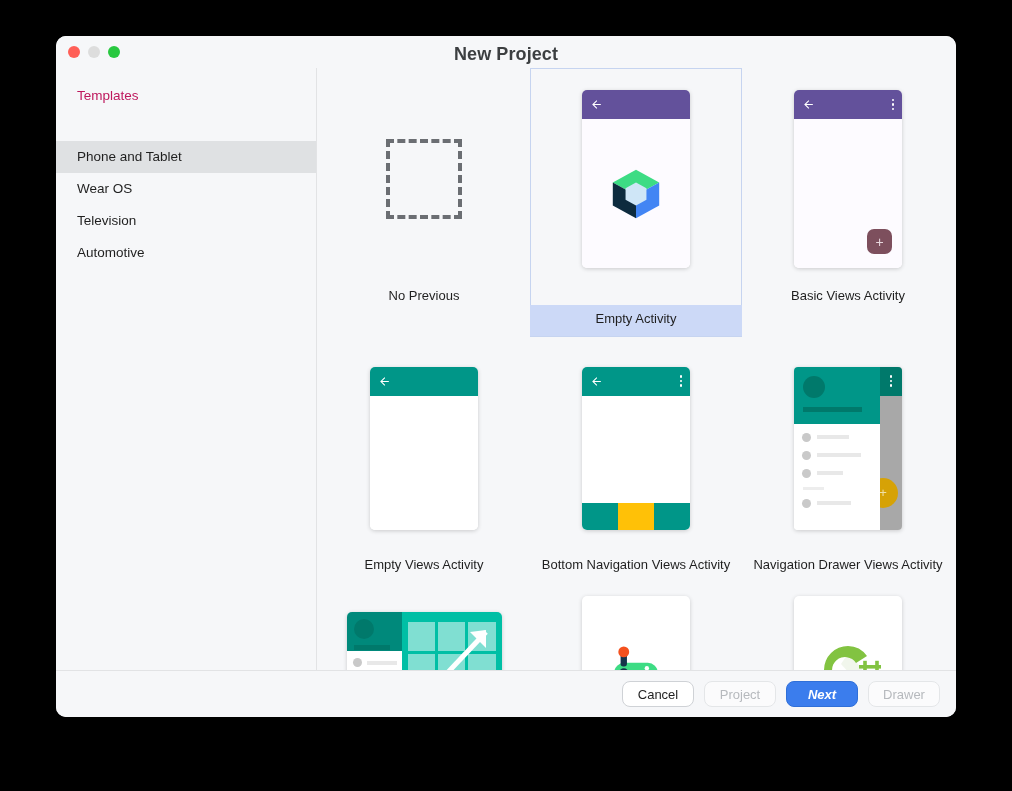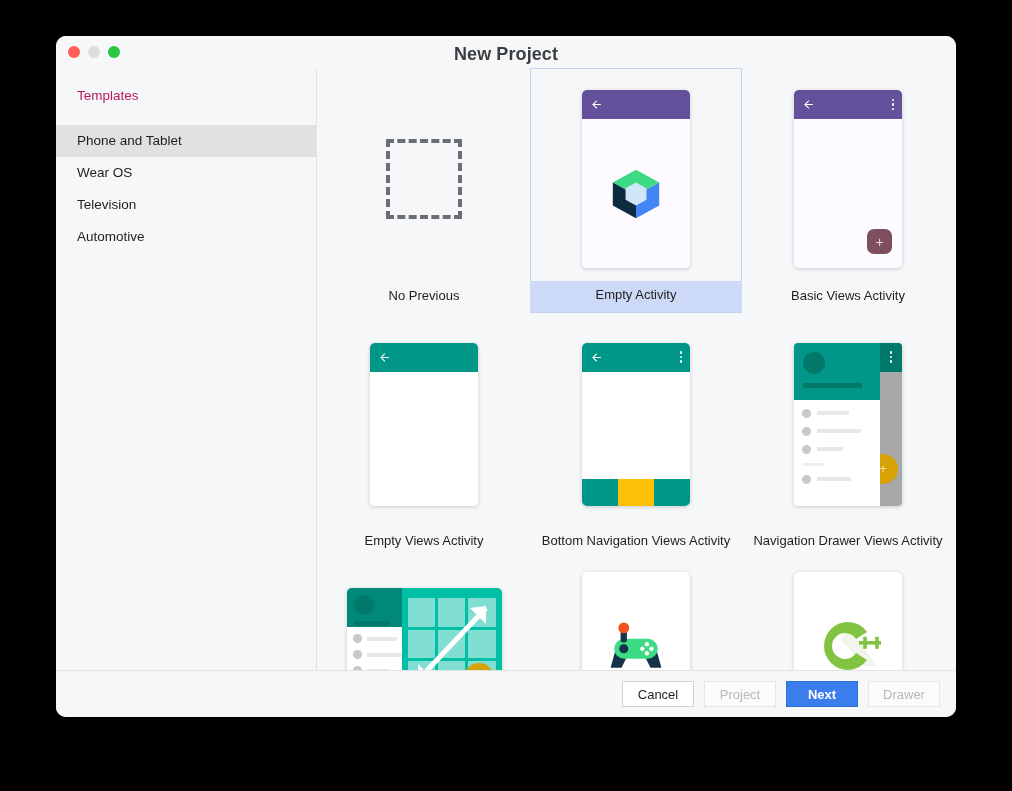--- a/index.html
+++ b/index.html
@@ -42,21 +42,21 @@
   .sidebar {
     position: absolute; left: 0; top: 32px;
     width: 261px; height: 602px;
     background: #f6f7f9;
     border-right: 1px solid #e2e3e5;
   }
   .sidebar-header {
     padding: 20px 0 0 21px;
     font-size: 13.5px; color: #be185d;
   }
-  .sidebar-list { margin-top: 22px; }
+  .sidebar-list { margin-top: 38px; }
   .sidebar-item {
     height: 32px; line-height: 32px;
     padding-left: 21px;
     font-size: 13.5px; color: #1f1f1f;
     cursor: default;
   }
   .sidebar-item.active { background: #dfe1e3; }
 
   
   .content {
@@ -68,21 +68,21 @@
   .grid {
     position: relative;
     display: flex; flex-wrap: wrap;
     padding-top: 0px;
   }
   .cell {
     width: 212px;
     display: flex; flex-direction: column; align-items: center;
     padding-top: 8px;
   }
-  .cell.selected { background: #f6f7f9; border: 1px solid #c6d4f0; }
+  .cell.selected { background: #f6f7f9; border: 1px solid #c6d4f0; gap: 24px; }
   .thumb-box {
     width: 212px; height: 206px;
     display: flex; align-items: center; justify-content: center;
   }
   .cell.selected .thumb-box { height: 204px; }
   .caption {
     width: 212px; text-align: center;
     font-size: 13px; color: #1f1f1f;
     padding: 6px 0 10px 0;
   }
@@ -186,29 +186,29 @@
   
   .footer {
     position: absolute; left: 0; bottom: 0; width: 100%; height: 47px;
     background: #f6f7f9;
     border-top: 1px solid #e2e3e5;
     display: flex; align-items: center; justify-content: flex-end;
     padding-right: 16px; gap: 10px;
   }
   .btn {
     height: 26px; min-width: 72px;
-    border-radius: 0;
+    border-radius: 8px;
     font-size: 13px;
     display: flex; align-items: center; justify-content: center;
     border: 1px solid #cfd2d6;
     background: #ffffff; color: #1f1f1f;
     padding: 10px 12px;
   }
   .btn.disabled { color: #b6b9bd; background: #fbfbfc; border-color: #e4e6e8; }
-  .btn.primary { background: #3b7ded; border-color: #2f6fd8; color: #ffffff; font-weight: bold; }
+  .btn.primary { background: #3b7ded; border-color: #2f6fd8; color: #ffffff; font-weight: bold; font-style: italic; }
 </style>
 </head>
 <body>
 
 <div id="root">
   <div class="window">
 
     <div class="titlebar">
       <div class="traffic">
         <span class="dot red"></span>

